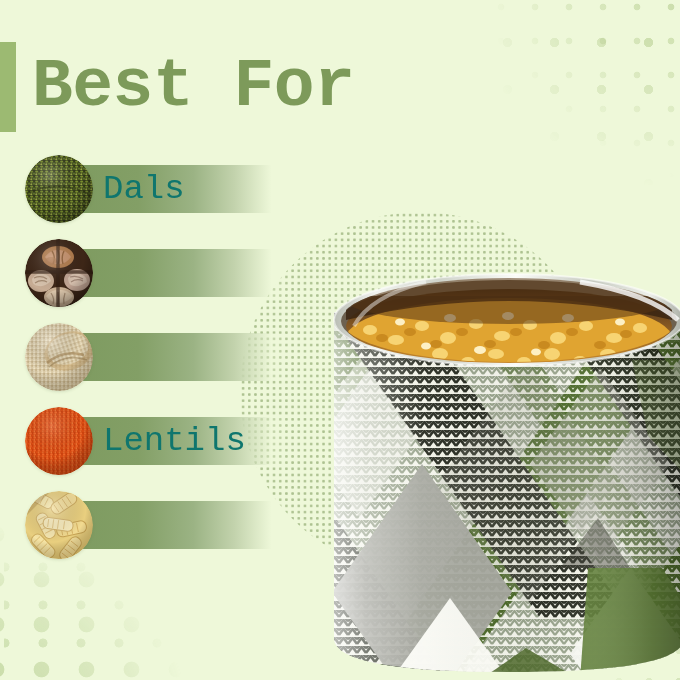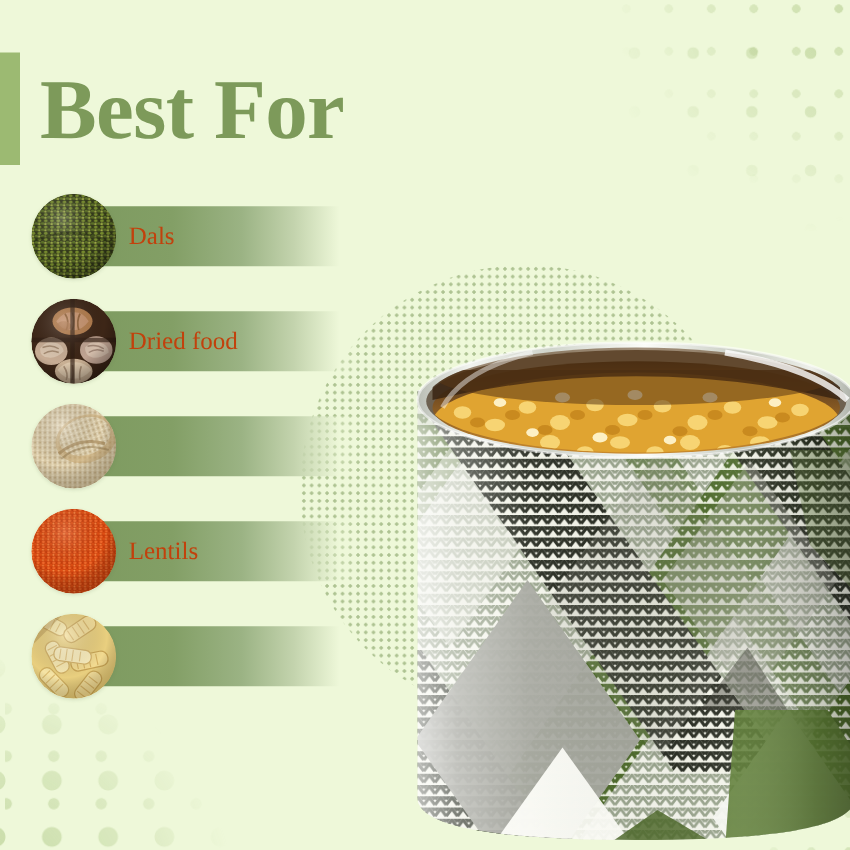--- a/index.html
+++ b/index.html
@@ -6,21 +6,21 @@
     margin: 0;
     padding: 0;
     background: #ffffff;
   }
   #poster {
     position: relative;
     width: 680px;
     height: 680px;
     overflow: hidden;
     background: #eef8d9;
-    font-family: Liberation Serif, serif;
+    font-family: Liberation Mono, monospace;
   }
 
   
   .dotfield {
     position: absolute;
     pointer-events: none;
   }
   #dots-topright {
     top: -10px;
     right: -10px;
@@ -145,22 +145,22 @@
         rgba(238,248,217,0.35) 92%,
         rgba(238,248,217,0) 100%);
   }
   .feature-label {
     position: absolute;
     left: 103px;
     top: 17px;
     height: 48px;
     display: flex;
     align-items: center;
-    font-size: 20px;
-    color: #c2410c;
+    font-size: 34px;
+    color: #0f766e;
     white-space: nowrap;
   }
   .feature-thumb {
     position: absolute;
     left: 25px;
     top: 7px;
     width: 68px;
     height: 68px;
     border-radius: 50%;
     overflow: hidden;
@@ -262,21 +262,20 @@
               <ellipse cx="34" cy="58" rx="15" ry="10" fill="#c9b094"></ellipse>
               <path d="M21 57 q6 -7 13 -6 q8 -1 14 6 q-6 7 -14 7 q-8 0 -13 -7z" fill="#dbc6ab"></path>
               <path d="M26 54 q4 6 2 11 M33 53 q1 7 0 12 M40 54 q-2 6 -1 11" stroke="#a78e74" stroke-width="1.3" fill="none"></path>
             </g>
 
             <path d="M33 0 L33 68 M0 33 L68 33" stroke="#2f1d11" stroke-width="3.5" opacity="0.65"></path>
           </g>
           <circle cx="34" cy="34" r="34" fill="url(#driedShade)"></circle>
         </svg>
       </div>
-      <div class="feature-label">Dried food</div>
     </div>
 
     <div class="feature-row">
       <div class="feature-pill"></div>
       <div class="feature-thumb">
         <svg width="68" height="68" viewBox="0 0 68 68" aria-hidden="true">
           <defs>
             <pattern id="milletPat" width="4" height="4" patternUnits="userSpaceOnUse">
               <rect width="4" height="4" fill="#d9c9a5"></rect>
               <ellipse cx="1.2" cy="1.2" rx="1.1" ry="0.85" fill="#f0e4c6"></ellipse>

